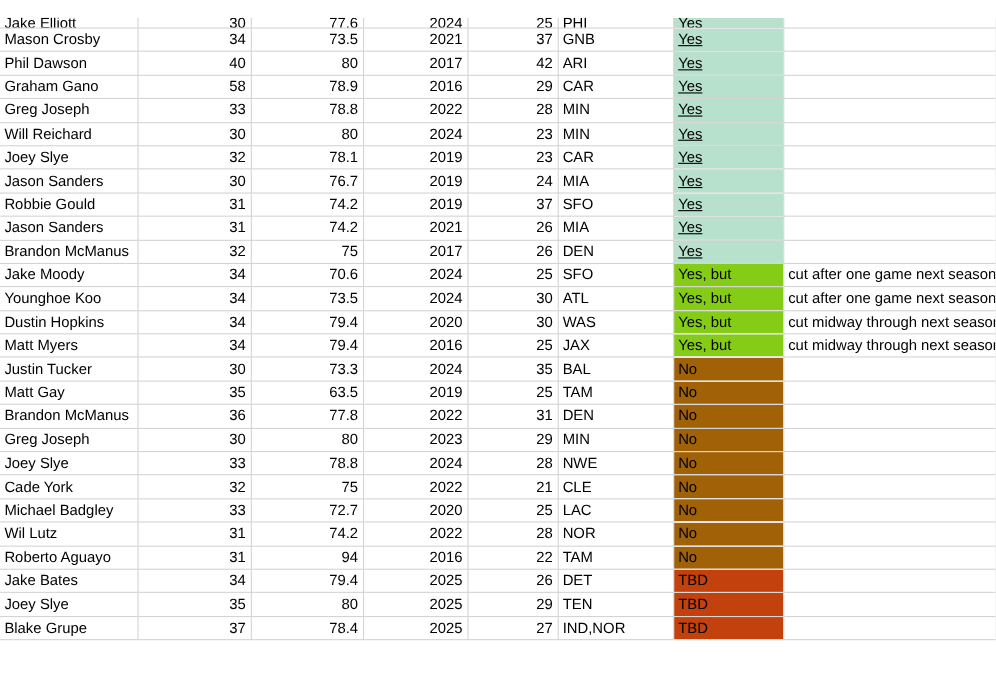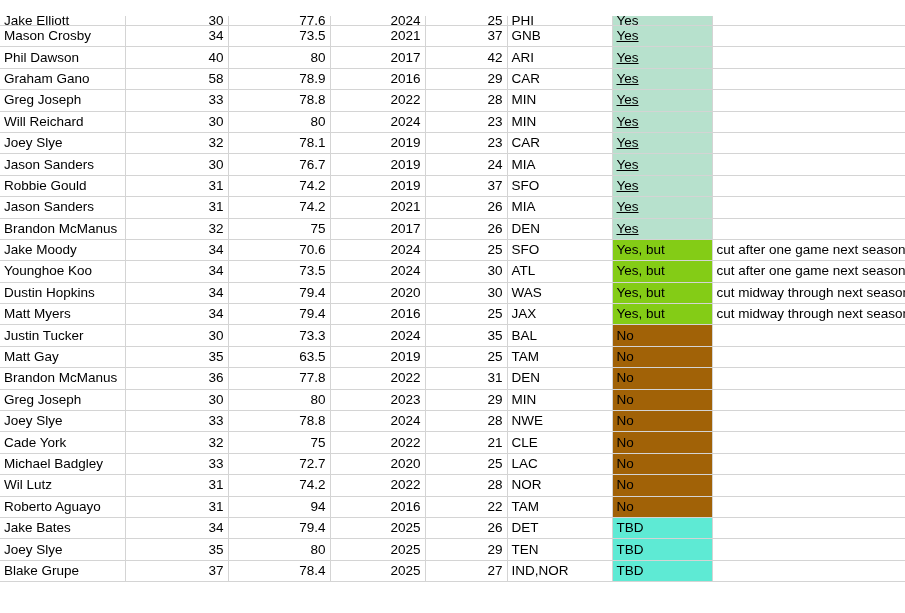--- a/index.html
+++ b/index.html
@@ -47,21 +47,21 @@
   col.c6 { width: 100px; }
   col.c7 { width: 193px; }
 
   .t-left   { text-align: left; }
   .t-right  { text-align: right; }
   .t-leftpad{ text-align: left; padding-left: 6px; }
 
   .fill-yes  { background: #b7e1cd; text-decoration: underline; }
   .fill-but  { background: #84cc16; }
   .fill-no   { background: #a16207; }
-  .fill-tbd  { background: #5eead4; }
+  .fill-tbd  { background: #c2410c; }
 
   
   tr.clip-top td {
     height: 9px;
     line-height: 9px;
     vertical-align: bottom;
     padding-bottom: 0;
   }
 </style>
 </head>

